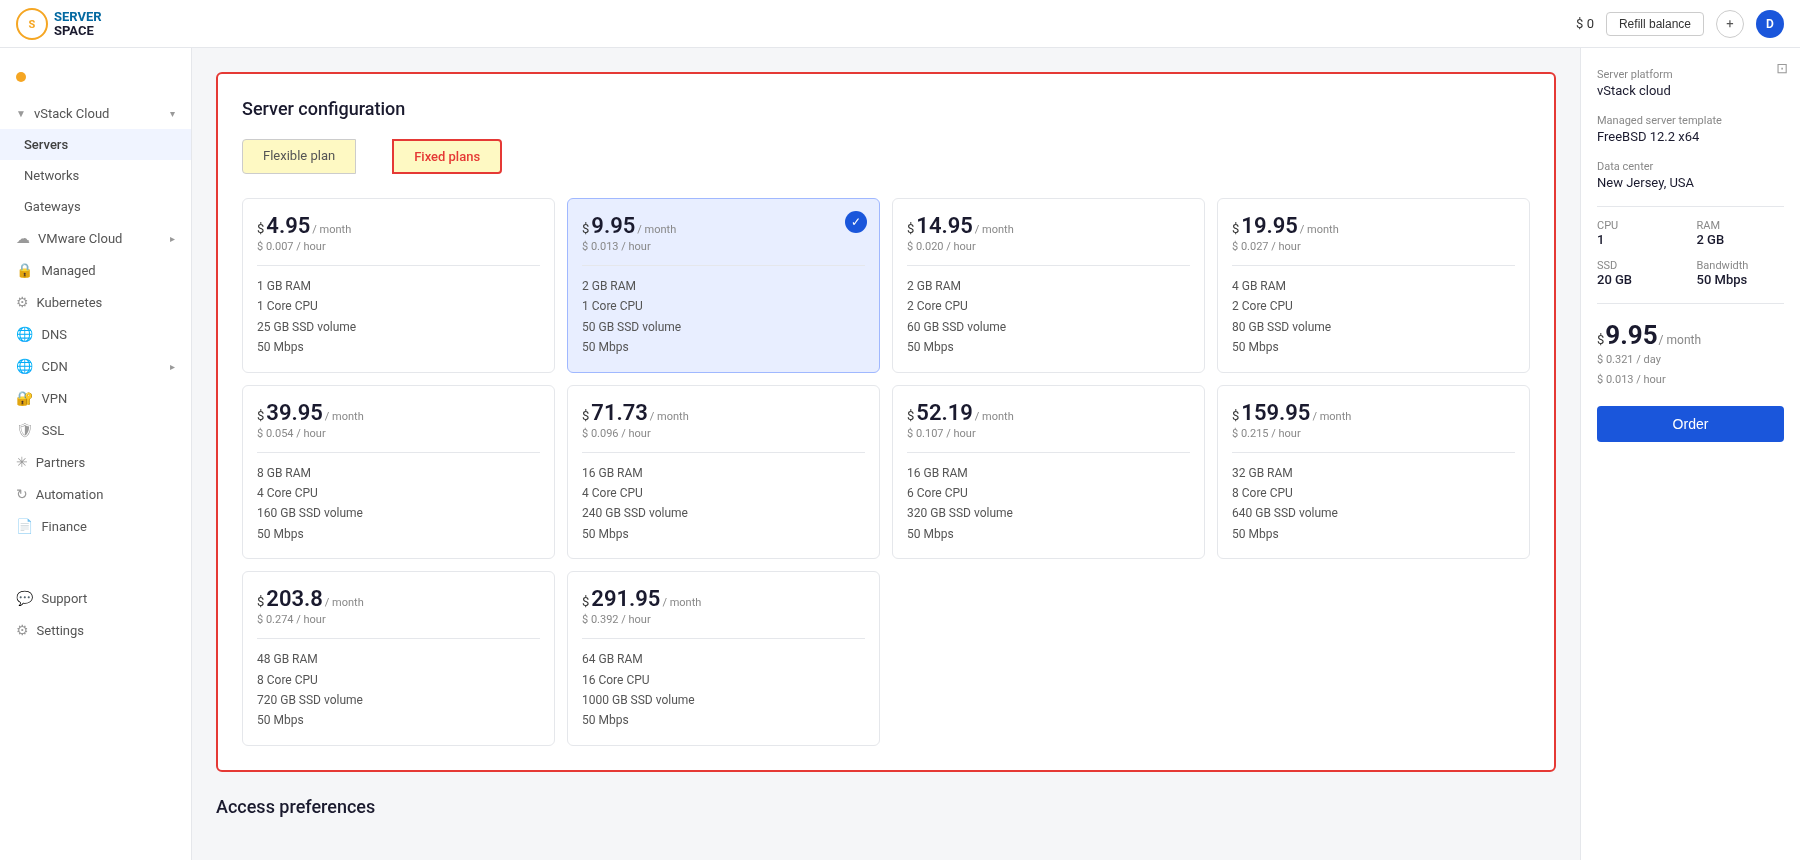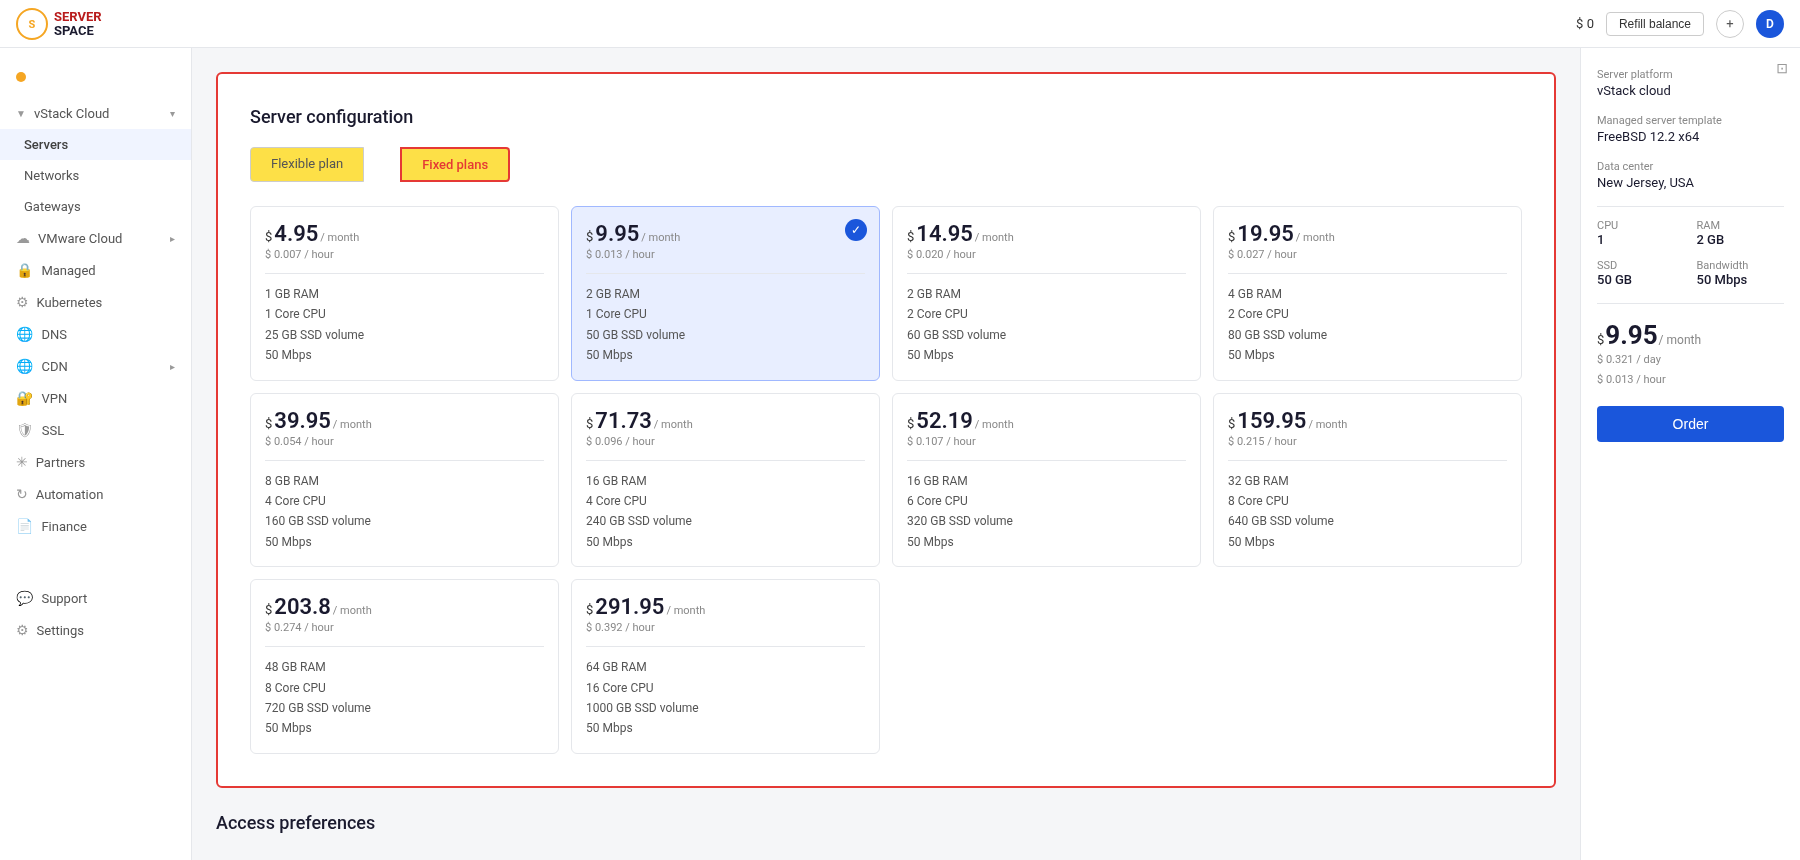--- a/index.html
+++ b/index.html
@@ -15,21 +15,21 @@
     .topbar-logo {
       position: absolute; left: 16px; top: 8px;
       display: flex; align-items: center; gap: 6px;
     }
     .logo-circle {
       width: 32px; height: 32px; border-radius: 50%;
       border: 2px solid #f5a623; display: flex; align-items: center; justify-content: center;
       font-weight: bold; font-size: 11px; color: #f5a623;
     }
     .logo-text { font-weight: 700; font-size: 13px; color: #1a1a2e; line-height: 1.1; }
-    .logo-text span { color: #b91c1c; text-align: center; }
+    .logo-text span { color: #0369a1; text-align: center; }
     .balance-text { font-size: 13px; color: #333; }
     .refill-btn {
       border: 1px solid #ccc; background: #fff; padding: 4px 12px;
       border-radius: 4px; cursor: pointer; font-size: 12px; color: #333;
     }
     .icon-circle {
       width: 28px; height: 28px; border-radius: 50%; border: 1px solid #ccc;
       display: flex; align-items: center; justify-content: center;
       font-size: 13px; cursor: pointer; background: #fff; color: #555;
     }
@@ -58,29 +58,29 @@
     .sidebar-item.active { color: #404040; font-weight: 500; background: #f0f4ff; }
     .chevron { font-size: 10px; color: #999; }
     .sidebar-icon { font-size: 14px; color: #999; }
 
     
     .main { flex: 1; padding: 24px 24px 24px 24px; overflow-y: auto; }
 
     
     .config-section {
       background: #fff; border: 2px solid #e53935; border-radius: 6px;
-      padding: 32px; margin-bottom: 24px;
+      padding: 24px; margin-bottom: 24px;
     }
     .section-title { font-size: 18px; font-weight: 500; color: #1a1a2e; margin-bottom: 20px; }
 
     
     .tabs { display: flex; gap: 0; margin-bottom: 24px; }
     .tab {
       padding: 8px 20px; border: 1px solid #ccc; cursor: pointer;
-      font-size: 13px; color: #555; background: #fde047;
+      font-size: 13px; color: #555; background: #fef9c3;
     }
     .tab:first-child { border-radius: 4px 0 0 4px; }
     .tab:last-child { border-radius: 0 4px 4px 0; margin-left: 36px; }
     .tab.active {
       border-color: #e53935; color: #e53935; font-weight: 500;
       border-width: 2px;
     }
 
     
     .plans-grid {
@@ -434,21 +434,21 @@
       <div>
         <div class="spec-label">CPU</div>
         <div class="spec-value">1</div>
       </div>
       <div>
         <div class="spec-label">RAM</div>
         <div class="spec-value">2 GB</div>
       </div>
       <div>
         <div class="spec-label">SSD</div>
-        <div class="spec-value">50 GB</div>
+        <div class="spec-value">20 GB</div>
       </div>
       <div>
         <div class="spec-label">Bandwidth</div>
         <div class="spec-value">50 Mbps</div>
       </div>
     </div>
 
     <hr class="panel-divider">
 
     <div class="price-big">

